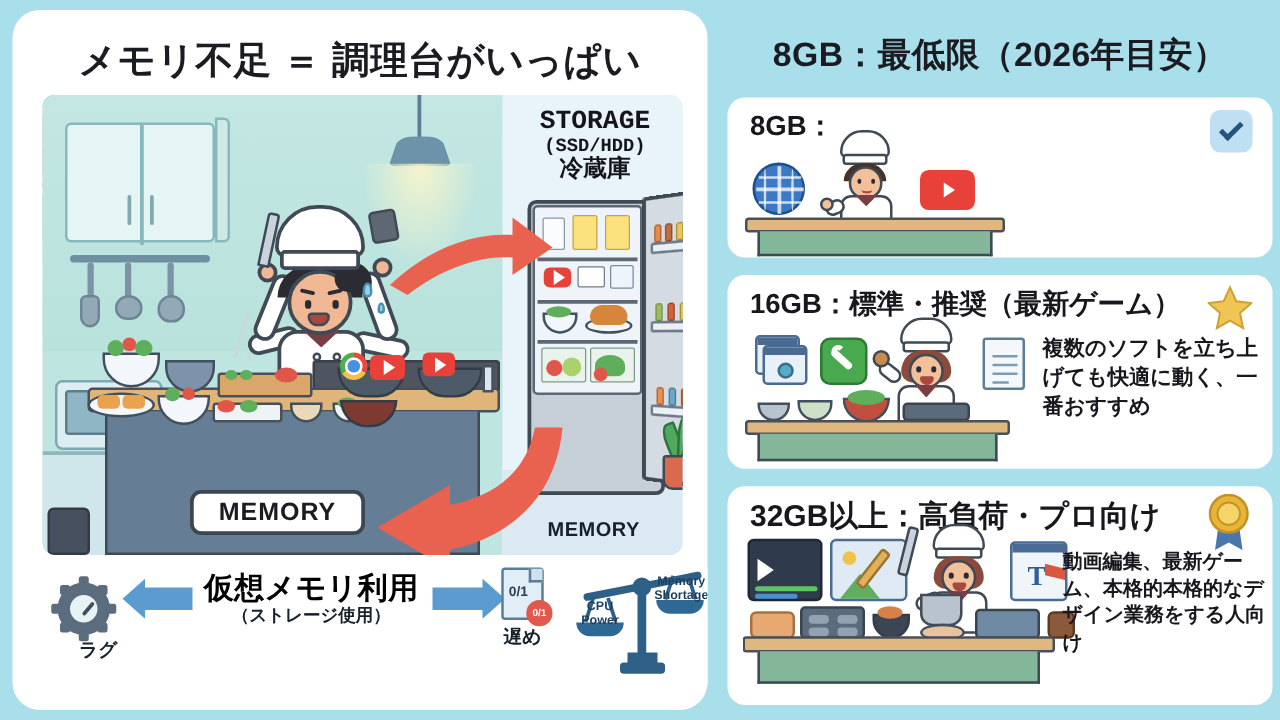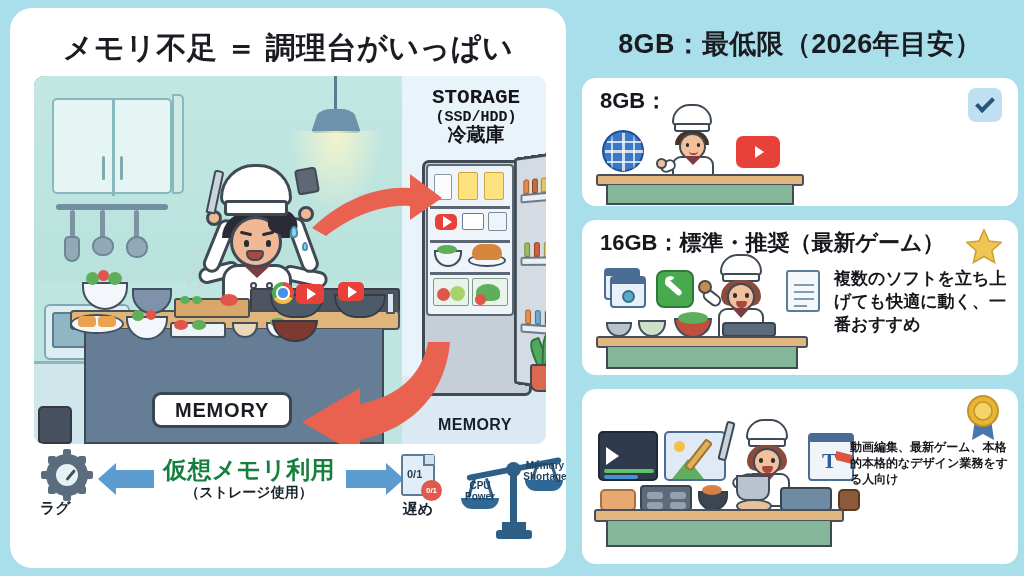--- a/index.html
+++ b/index.html
@@ -126,35 +126,35 @@
   .bottle { position:absolute; width:6px; height:14px; border-radius:2px 2px 1px 1px;}
   .plant-pot { position:absolute; left:496px; top:288px; width:30px; height:28px; background:#d96a4e;
     border:2.5px solid #3f4a55; border-radius:3px 3px 8px 8px;}
   .leaf { position:absolute; background:#4faa5e; border:2px solid #2f7340; border-radius:50% 6% 50% 6%;}
 
   
   .red-arrow { position:absolute; }
 
   
   .bottom-zone { position:absolute; left:24px; top:444px; width:512px; height:108px; }
-  .gear-wrap { position:absolute; left:6px; top:2px; width:54px; height:64px; text-align:left;}
+  .gear-wrap { position:absolute; left:6px; top:14px; width:54px; height:64px; text-align:right;}
   .gear {
     position:relative; width:42px; height:42px; margin:0 auto;
     background:#5a6c7d; border-radius:50%;
   }
   .gear-hole { position:absolute; left:8px; top:8px; width:26px; height:26px; background:#e7f2f5; border-radius:50%; border:2px solid #5a6c7d;}
   .gear-needle { position:absolute; left:19px; top:13px; width:3px; height:13px; background:#41505e; border-radius:2px; transform-origin:bottom center; transform:rotate(40deg);}
   .tooth { position:absolute; width:8px; height:8px; background:#5a6c7d; border-radius:2px;}
   .lag-label { font-size:15px; font-weight:800; color:#16212b; margin-top:3px;}
 
   .blue-arrow-l { position:absolute; left:62px; top:10px; width:60px; height:34px; }
   .blue-arrow-r { position:absolute; left:310px; top:10px; width:62px; height:34px; }
 
   .vm-title { position:absolute; left:120px; top:2px; width:190px; text-align:center;
-    font-size:24px; font-weight:800; color:#15803d; letter-spacing:0.3px;}
+    font-size:24px; font-weight:800; color:#000000; letter-spacing:0.3px;}
   .vm-sub { position:absolute; left:110px; top:32px; width:210px; text-align:center;
     font-size:14px; font-weight:700; color:#16212b;}
   .vm-body { position:absolute; left:46px; top:54px; width:350px; text-align:center;
     font-size:17px; font-weight:800; color:#16212b; line-height:1.32;}
 
   .doc-wrap { position:absolute; left:356px; top:2px; width:56px; text-align:center;}
   .doc-icn { position:relative; width:34px; height:42px; margin:0 auto; background:#e2eef7;
     border:2.5px solid #5b7e96; border-radius:3px; }
   .doc-fold { position:absolute; right:-1px; top:-1px; width:11px; height:11px; background:#cfe0ee; border-left:2.5px solid #5b7e96; border-bottom:2.5px solid #5b7e96;}
   .doc-01 { position:absolute; left:4px; top:12px; font-size:11px; font-weight:700; color:#2a3f52;}
@@ -180,21 +180,21 @@
   }
   .tier-card { position:absolute; background:#ffffff; border-radius:14px; overflow:hidden; }
   .tier1 { left:582px; top:78px; width:436px; height:128px; }
   .tier2 { left:582px; top:220px; width:436px; height:155px; }
   .tier3 { left:582px; top:389px; width:436px; height:175px; }
   .tier-head { position:absolute; left:18px; top:8px; font-size:22px; font-weight:800; color:#17171d; }
   .tier-head.big { font-size:24px; }
   .tier-desc { position:absolute; font-size:17px; font-weight:800; color:#17171d; line-height:1.35; }
   .t1-desc { left:234px; top:38px; width:196px; }
   .t2-desc { left:252px; top:48px; width:180px; }
-  .t3-desc { left:268px; top:50px; width:168px; font-size:12px; }
+  .t3-desc { left:268px; top:50px; width:168px; font-size:16px; }
 
   .badge-sq { position:absolute; width:34px; height:34px; border-radius:8px; background:#bfe0f2;
     display:flex; align-items:center; justify-content:center;}
   .check { width:18px; height:10px; border-left:4px solid #24557d; border-bottom:4px solid #24557d;
     transform: rotate(-45deg); margin-top:-4px;}
   .star-badge { position:absolute; width:36px; height:36px; }
   .medal { position:absolute; width:34px; height:44px;}
 
   
   .tscene { position:absolute; }
@@ -540,20 +540,21 @@
       <div class="bowl" style="left:78px;top:58px;width:38px;height:20px;background:#c24f3e;"></div>
       <div class="food-g" style="left:82px;top:52px;width:30px;height:12px;border-radius:50%;"></div>
       <div class="cooktop" style="left:126px;top:62px;width:54px;height:15px;"></div>
       <div class="tcounter-top" style="left:0px;top:76px;width:212px;height:12px;"></div>
       <div class="tcounter-body" style="left:10px;top:87px;width:192px;height:22px;"></div>
     </div>
     <div class="tier-desc t2-desc">複数のソフトを立ち上げても快適に動く、一番おすすめ</div>
   </div>
 
   <div class="tier-card tier3">
+    <div class="tier-head big">32GB以上：高負荷・プロ向け</div>
     <div class="medal" style="right:18px;top:6px;">
       <svg width="34" height="46" viewBox="0 0 34 46">
         <path d="M9 24 L6 45 L17 39 L28 45 L25 24 Z" fill="#4a76ae"></path>
         <circle cx="17" cy="16" r="15" fill="#e8b534" stroke="#c2912a" stroke-width="2"></circle>
         <circle cx="17" cy="16" r="9" fill="#f5d469" stroke="#c2912a" stroke-width="1.5"></circle>
       </svg>
     </div>
     <div class="tscene" style="left:12px;top:40px;width:254px;height:126px;">
       <div class="vidapp" style="left:4px;top:2px;width:60px;height:50px;">
         <div style="position:absolute;left:6px;top:14px;width:0;height:0;border-left:13px solid #fff;border-top:9px solid transparent;border-bottom:9px solid transparent;"></div>

